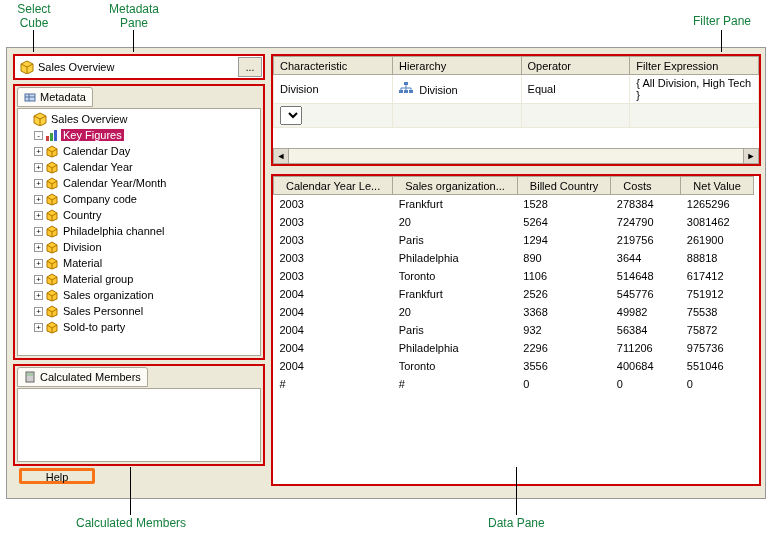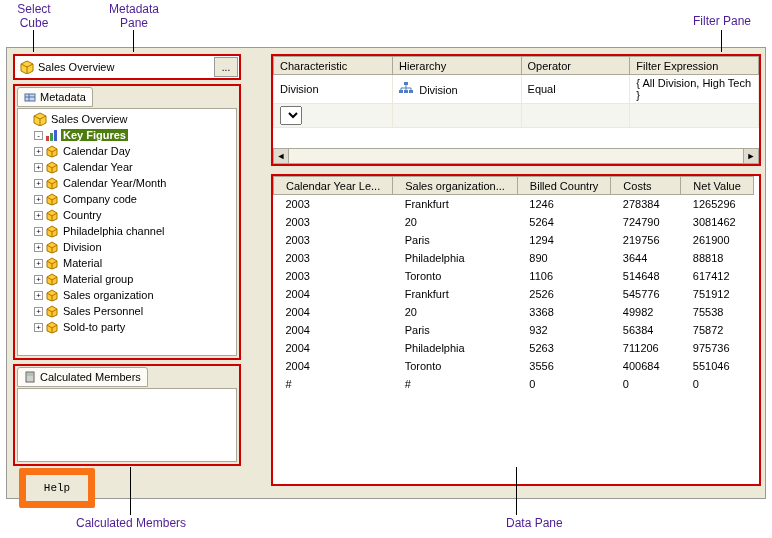--- a/index.html
+++ b/index.html
@@ -21,41 +21,41 @@
       top: 0;
       left: 0;
       width: 100%;
       height: 100%;
       pointer-events: none;
       z-index: 100;
     }
     .ann-label {
       position: absolute;
       font-size: 12px;
-      color: #4c1d95;
+      color: #15803d;
       text-align: center;
     }
     .ann-line {
       position: absolute;
       background: #000;
     }
     .app-window {
       position: absolute;
       top: 47px;
       left: 6px;
       width: 760px;
       height: 452px;
       background: #ece9d8;
       border: 1px solid #999;
     }
     .left-column {
       position: absolute;
       top: 6px;
       left: 6px;
-      width: 228px;
+      width: 252px;
       height: 412px;
     }
     .cube-selector {
       border: 2px solid #c00;
       background: #fff;
       height: 26px;
       display: flex;
       align-items: center;
       padding: 1px;
     }
@@ -136,23 +136,22 @@
     }
     .expander-spacer {
       width: 9px;
       display: inline-block;
       flex-shrink: 0;
     }
     .tree-label {
       padding: 0 2px;
     }
     .tree-label.selected {
-      background: #4d7c0f;
+      background: #be185d;
       color: #fff;
-      font-weight: bold;
     }
     .calculated-pane {
       border: 2px solid #c00;
       margin-top: 4px;
       height: 102px;
       display: flex;
       flex-direction: column;
     }
     .calc-content {
       flex: 1;
@@ -229,38 +228,38 @@
       background: #ece9d8;
       border: 1px solid #aca899;
       text-align: left;
       font-weight: normal;
       padding: 2px 12px;
       height: 18px;
       overflow: hidden;
       white-space: nowrap;
     }
     .data-table td {
-      padding: 2px 12px;
+      padding: 2px 6px;
       height: 18px;
       white-space: nowrap;
     }
     .button-bar {
       position: absolute;
       bottom: 8px;
       left: 12px;
       right: 12px;
       height: 22px;
     }
     .win-btn {
-      height: 40px;
+      height: 16px;
       width: 76px;
       background: #ece9d8;
-      border: 7px solid #f97316;
+      border: 3px solid #f97316;
       border-radius: 2px;
-      font-family: Liberation Mono, monospace;
+      font-family: Liberation Sans, sans-serif;
       font-size: 11px;
       cursor: pointer;
     }
     .btn-help { position: absolute; left: 0; }
     .btn-ok { position: absolute; right: 82px; }
     .btn-cancel { position: absolute; right: 0; }
     .icon { display: inline-block; flex-shrink: 0; }
   </style>
 </head>
 <body>
@@ -273,21 +272,21 @@
   <div class="ann-label" style="top:2px; left:104px; width:60px; white-space:pre-line;">Metadata
 Pane</div>
   <div class="ann-line" style="top:30px; left:133px; width:1px; height:22px;"></div>
 
   <div class="ann-label" style="top:14px; left:690px; width:64px;">Filter Pane</div>
   <div class="ann-line" style="top:30px; left:721px; width:1px; height:22px;"></div>
 
   <div class="ann-label" style="top:516px; left:76px;">Calculated Members</div>
   <div class="ann-line" style="top:467px; left:130px; width:1px; height:48px;"></div>
 
-  <div class="ann-label" style="top:516px; left:506px;">Data Pane</div>
+  <div class="ann-label" style="top:516px; left:488px;">Data Pane</div>
   <div class="ann-line" style="top:467px; left:516px; width:1px; height:48px;"></div>
 </div>
 
 <div class="app-window">
 
   <div class="left-column">
 
     <div class="cube-selector">
       <div class="cube-name">
         <svg class="icon" width="14" height="14">
@@ -482,21 +481,21 @@
             <tr>
               <th style="width:100px">Calendar Year Le...</th>
               <th style="width:110px">Sales organization...</th>
               <th style="width:90px">Billed Country</th>
               <th style="width:70px">Costs</th>
               <th style="width:58px">Net Value</th>
             </tr>
             <tr>
               <td>2003</td>
               <td>Frankfurt</td>
-              <td>1246</td>
+              <td>1528</td>
               <td>278384</td>
               <td>1265296</td>
             </tr>
             <tr>
               <td>2003</td>
               <td>20</td>
               <td>5264</td>
               <td>724790</td>
               <td>3081462</td>
             </tr>
@@ -538,21 +537,21 @@
             <tr>
               <td>2004</td>
               <td>Paris</td>
               <td>932</td>
               <td>56384</td>
               <td>75872</td>
             </tr>
             <tr>
               <td>2004</td>
               <td>Philadelphia</td>
-              <td>5263</td>
+              <td>2296</td>
               <td>711206</td>
               <td>975736</td>
             </tr>
             <tr>
               <td>2004</td>
               <td>Toronto</td>
               <td>3556</td>
               <td>400684</td>
               <td>551046</td>
             </tr>

